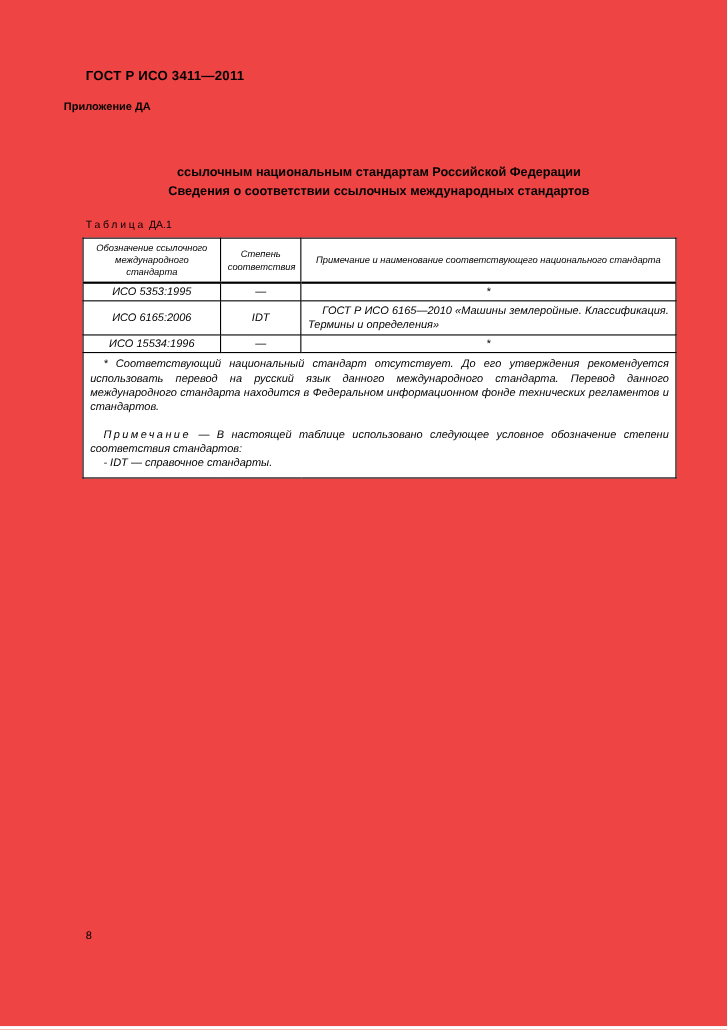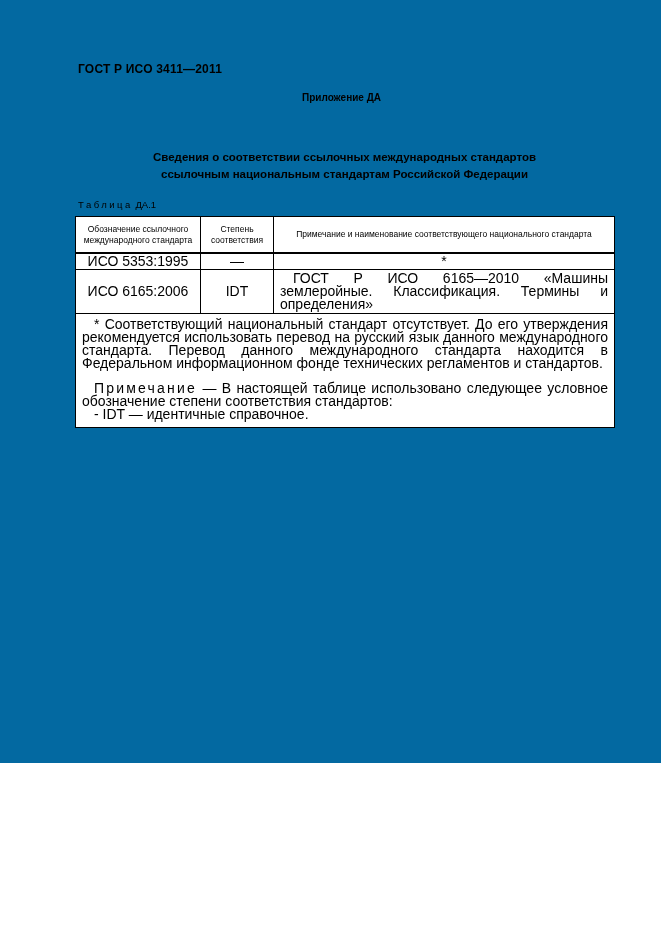--- a/index.html
+++ b/index.html
@@ -1,55 +1,56 @@
 <!DOCTYPE html>
 <html><head>
 <meta charset="utf-8">
 <style>
   html, body { margin:0; padding:0; background:#ffffff; }
   .page {
     position:relative;
-    width:661px; height:763px;
-    background:#0369a1;
+    width:661px; height:933px;
+    background:#ef4444;
     color:#000;
     font-family:"Liberation Sans", sans-serif;
     overflow:hidden;
   }
   .doc-code {
     position:absolute; left:78px; top:62px;
     font-size:12px; font-weight:bold; letter-spacing:0.2px;
   }
   .appendix {
-    position:absolute; left:72px; top:90px; width:539px;
-    text-align:center; font-weight:bold; font-size:10px; line-height:15px;
+    position:absolute; left:58px; top:90px; width:539px;
+    font-weight:bold; font-size:10px; line-height:15px;
   }
   .appendix-subtitle { letter-spacing:1px; }
   .section-title {
     position:absolute; left:75px; top:149px; width:539px;
     text-align:center; font-weight:bold; font-size:11.5px; line-height:17px;
   }
   .table-label {
     position:absolute; left:78px; top:199px;
     font-size:9.5px;
     text-align:center;
   }
   .spaced { letter-spacing:2.5px; }
   table.std {
     position:absolute; left:75px; top:216px; width:539px;
     border-collapse:collapse; table-layout:fixed;
     background:#fff;
+    font-style:italic;
   }
   table.std th, table.std td { border:1px solid #000; }
   table.std thead th {
     font-size:8.5px; font-weight:normal; text-align:center; vertical-align:middle;
     padding:3px 6px; line-height:11px; height:29px;
     border-bottom:2px solid #000;
   }
   table.std tbody td {
-    font-size:14px; vertical-align:middle;
+    font-size:10px; vertical-align:middle;
     padding:1px 5px; height:13px; line-height:13px;
   }
   .cell-center { text-align:center; }
   .cell-text {
     text-align:justify; text-indent:13px; line-height:13px; padding:2px 6px !important;
   }
   td.note-cell {
     padding:4px 6px 6px 6px !important; height:auto !important;
     font-size:9.5px; line-height:13px; vertical-align:top;
   }
@@ -68,22 +69,22 @@
 
 <div class="page">
 
   <div class="doc-code">ГОСТ Р ИСО 3411—2011</div>
 
   <div class="appendix">
     <div class="appendix-title">Приложение ДА</div>
   </div>
 
   <div class="section-title">
+    <div>ссылочным национальным стандартам Российской Федерации</div>
     <div>Сведения о соответствии ссылочных международных стандартов</div>
-    <div>ссылочным национальным стандартам Российской Федерации</div>
   </div>
 
   <div class="table-label">
     <span class="spaced">Таблица</span>
     <span>ДА.1</span>
   </div>
 
   <table class="std">
     <colgroup>
       <col style="width:125px">
@@ -102,27 +103,32 @@
         <td class="cell-center">ИСО 5353:1995</td>
         <td class="cell-center">—</td>
         <td class="cell-center">*</td>
       </tr>
       <tr>
         <td class="cell-center">ИСО 6165:2006</td>
         <td class="cell-center">IDT</td>
         <td class="cell-text">ГОСТ Р ИСО 6165—2010 «Машины землеройные. Классификация. Термины и определения»</td>
       </tr>
       <tr>
+        <td class="cell-center">ИСО 15534:1996</td>
+        <td class="cell-center">—</td>
+        <td class="cell-center">*</td>
+      </tr>
+      <tr>
         <td class="note-cell" colspan="3">
           <p class="footnote-para">* Соответствующий национальный стандарт отсутствует. До его утверждения рекомендуется использовать перевод на русский язык данного международного стандарта. Перевод данного международного стандарта находится в Федеральном информационном фонде технических регламентов и стандартов.</p>
           <p class="note-para">
             <span class="spaced">Примечание</span>
             <span>— В настоящей таблице использовано следующее условное обозначение степени соответствия стандартов:</span>
           </p>
-          <p class="note-item">- IDT — идентичные справочное.</p>
+          <p class="note-item">- IDT — справочное стандарты.</p>
         </td>
       </tr>
     </tbody>
   </table>
 
   <div class="page-num">8</div>
 
 </div>
 
 </body></html>

